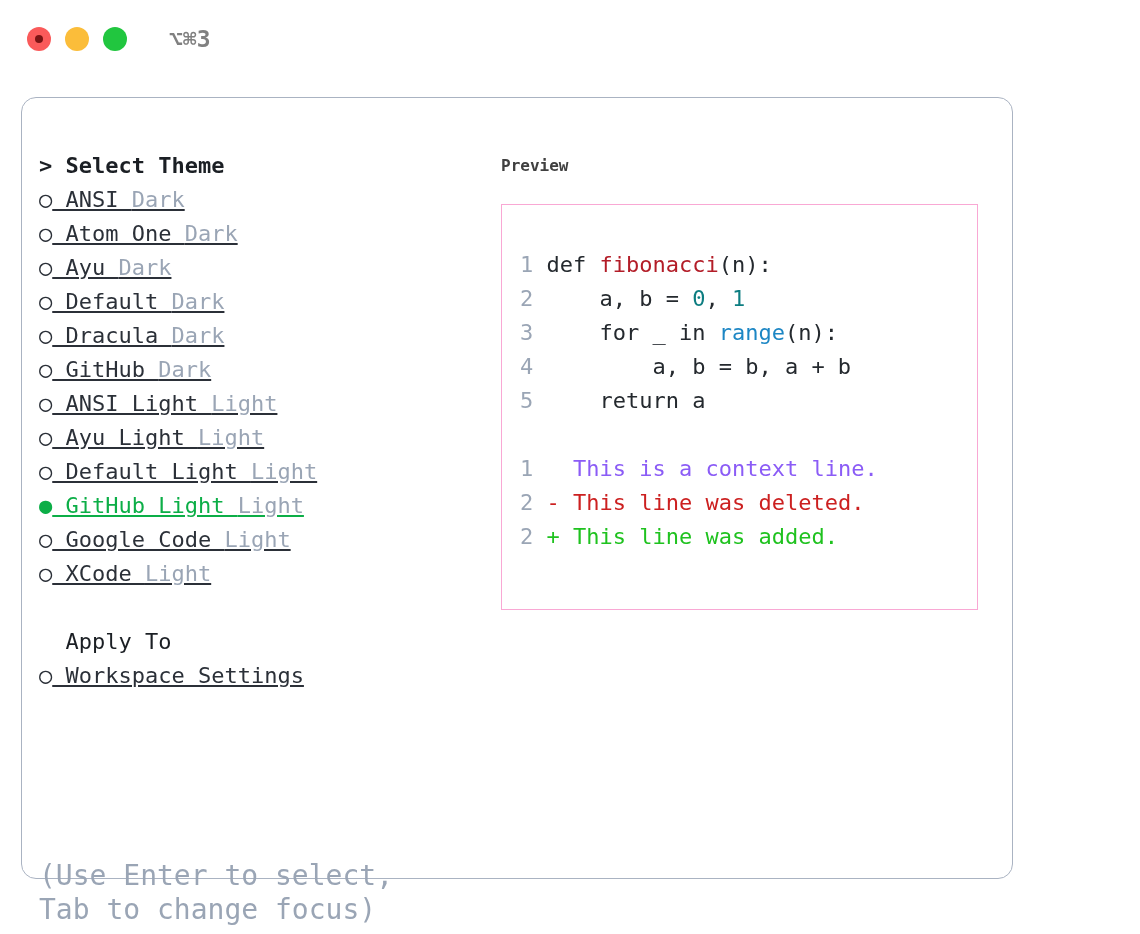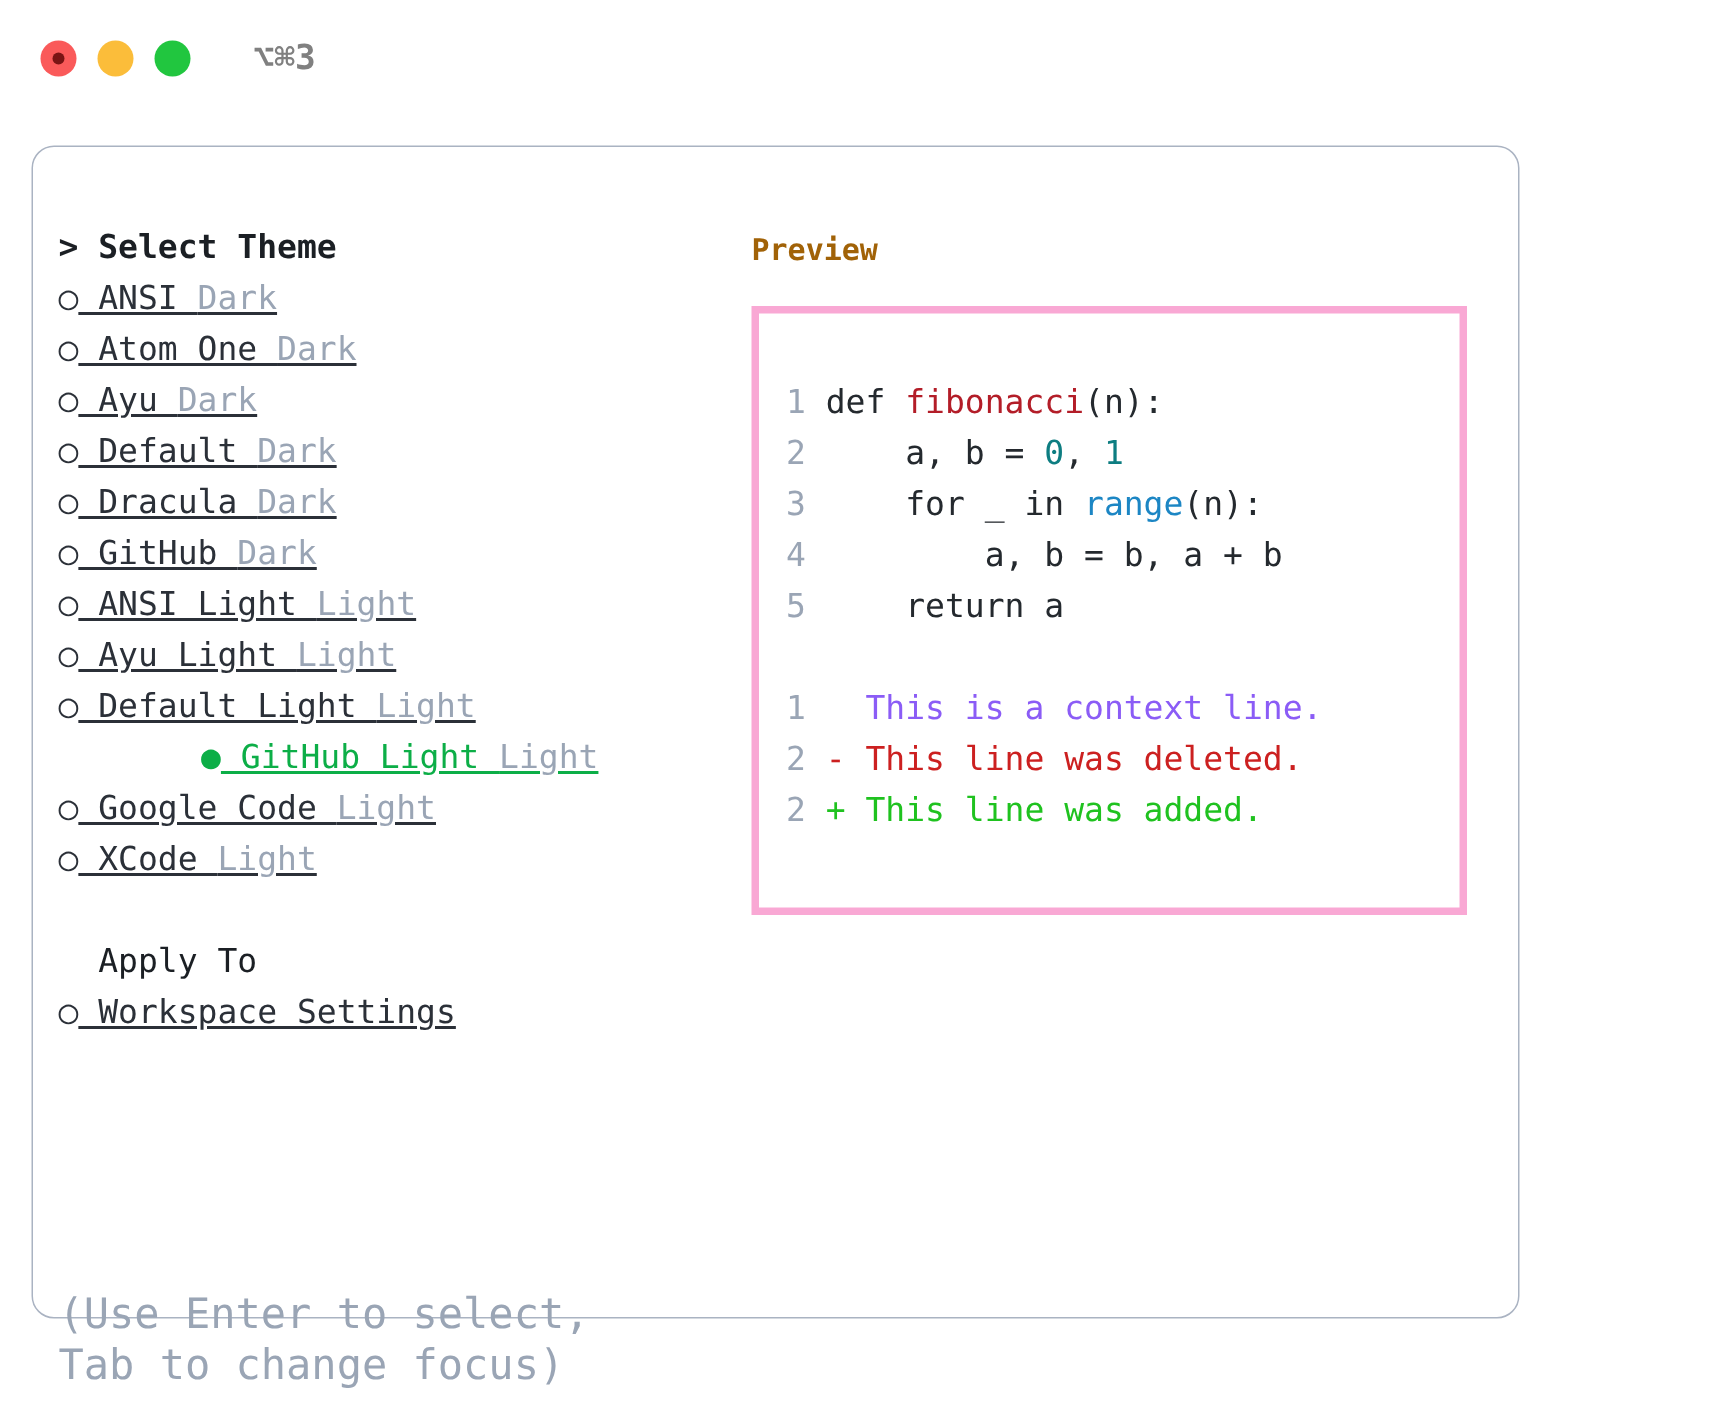--- a/index.html
+++ b/index.html
@@ -104,21 +104,21 @@
 
   .opt-row {
     font-size: 22px;
     line-height: 34px;
     color: #2b3038;
     white-space: pre;
     display: block;
     text-decoration: underline;
   }
   .bullet { display: inline-block; width: 1ch; }
-  .opt-row.selected { color: #0cae47; text-align: center; }
+  .opt-row.selected { color: #0cae47; }
   .opt-row.selected .bullet { color: #0cae47; }
   .tag {
     color: #9aa5b5;
   }
 
   .spacer-row { height: 34px; }
 
   #hint {
     position: absolute;
     left: 17px;
@@ -130,30 +130,30 @@
   }
 
   
   #right-col {
     position: absolute;
     left: 479px;
     top: 51px;
     width: 500px;
   }
   #preview-head {
-    font-size: 20px;
+    font-size: 16px;
     line-height: 34px;
     font-weight: bold;
-    color: #a16207;
+    color: #404040;
   }
   #preview-box {
     margin-top: 21px;
     width: 477px;
     height: 406px;
-    border: 5px solid #f9a8d4;
+    border: 1px solid #f9a8d4;
     box-sizing: border-box;
     background: #ffffff;
     position: relative;
   }
   #code {
     position: absolute;
     left: 18px;
     top: 43px;
     font-size: 22px;
     line-height: 34px;

